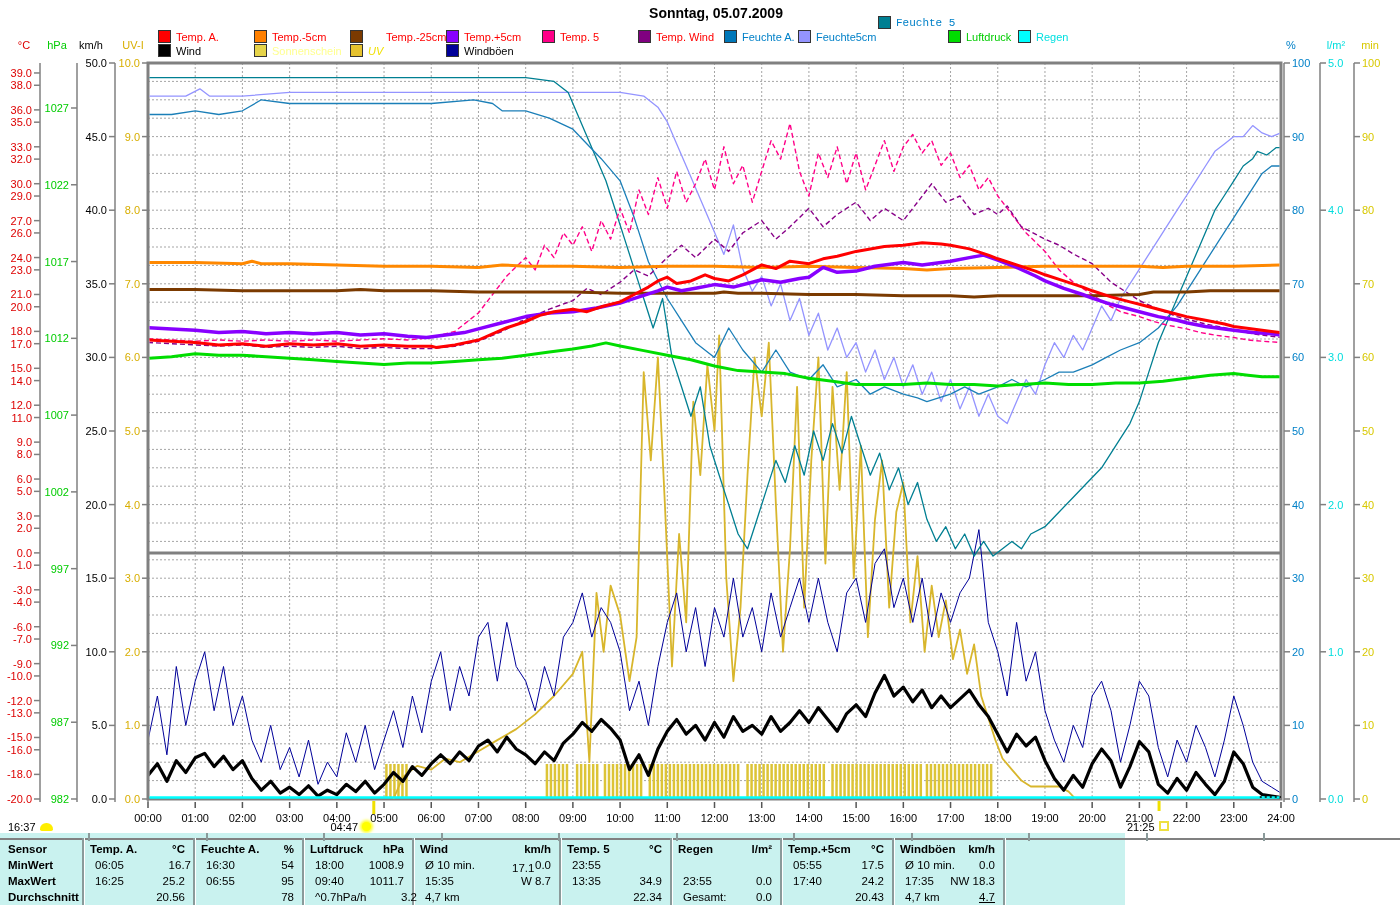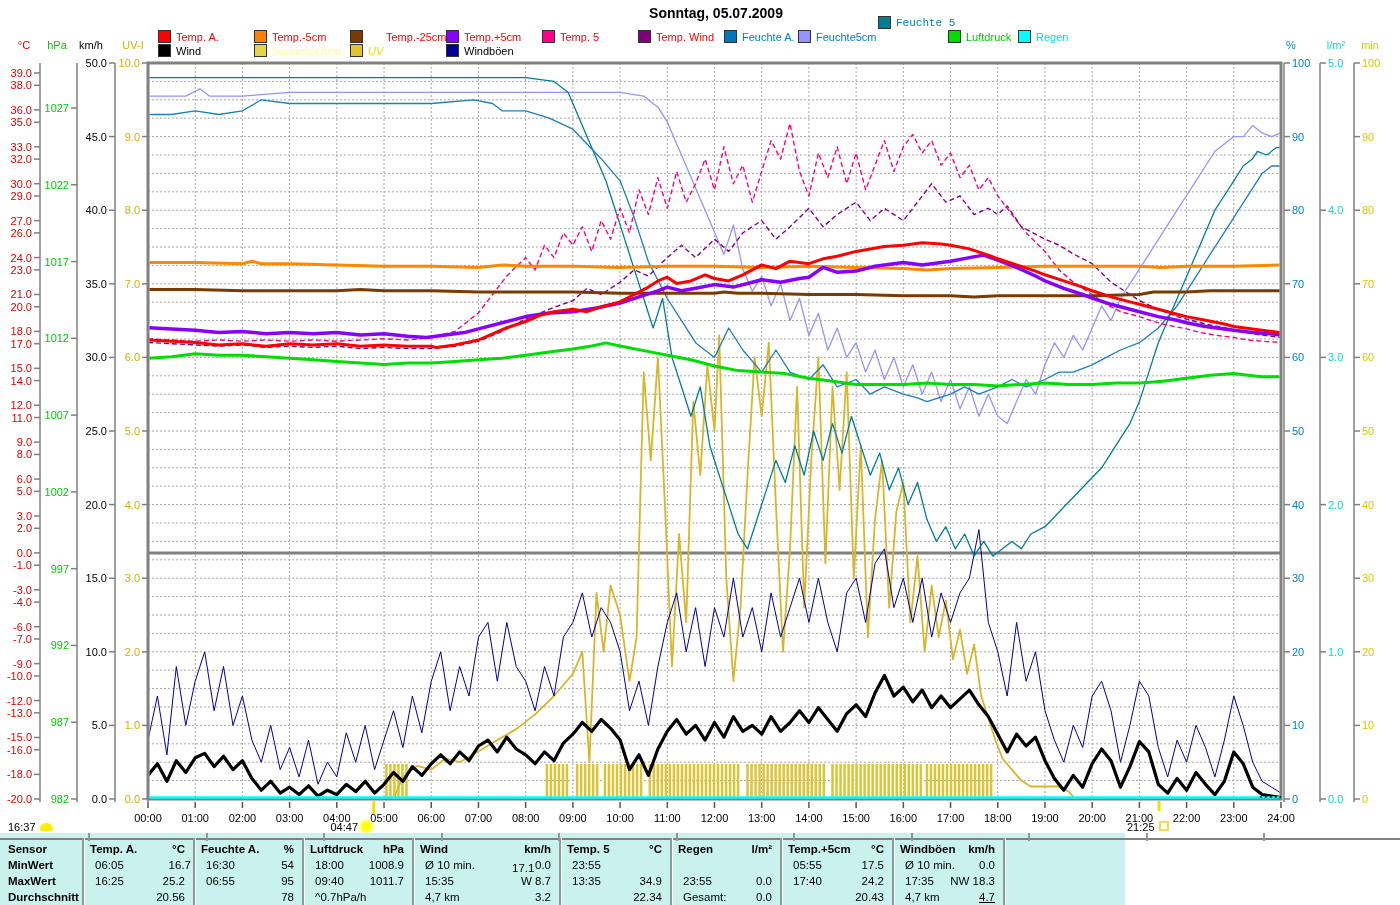--- a/index.html
+++ b/index.html
@@ -626,21 +626,21 @@
     <div class="tcell" style="top: 41px; left: 254px; width: 150px; text-align: right;">1011.7</div>
     <div class="tcell" style="top: 57px; left: 315px;">^0.7hPa/h</div>
     <div class="tcell" style="top: 57px; left: 254px; width: 150px; text-align: right; margin-top: 40px;">1010.3</div>
     <div class="tcell bold" style="top: 9px; left: 420px;">Wind</div>
     <div class="tcell bold" style="top: 9px; left: 401px; width: 150px; text-align: right;">km/h</div>
     <div class="tcell" style="top: 25px; left: 425px;">Ø 10 min.</div>
     <div class="tcell" style="top: 25px; left: 401px; width: 150px; text-align: right;">0.0</div>
     <div class="tcell" style="top: 41px; left: 425px;">15:35</div>
     <div class="tcell" style="top: 41px; left: 401px; width: 150px; text-align: right;">W 8.7</div>
     <div class="tcell" style="top: 57px; left: 425px;">4,7 km</div>
-    <div class="tcell" style="top: 57px; left: 401px; width: 150px; text-align: right;">3.2</div>
+    <div class="tcell" style="top: 57px; left: 401px; width: 150px; text-align: left;">3.2</div>
     <div class="tcell bold" style="top: 9px; left: 567px;">Temp. 5</div>
     <div class="tcell bold" style="top: 9px; left: 512px; width: 150px; text-align: right;">°C</div>
     <div class="tcell" style="top: 25px; left: 572px;">23:55</div>
     <div class="tcell" style="top: 28px; left: 512px; width: 150px; text-align: left;">17.1</div>
     <div class="tcell" style="top: 41px; left: 572px;">13:35</div>
     <div class="tcell" style="top: 41px; left: 512px; width: 150px; text-align: right;">34.9</div>
     <div class="tcell" style="top: 57px; left: 512px; width: 150px; text-align: right;">22.34</div>
     <div class="tcell bold" style="top: 9px; left: 678px;">Regen</div>
     <div class="tcell bold" style="top: 9px; left: 622px; width: 150px; text-align: right;">l/m²</div>
     <div class="tcell" style="top: 41px; left: 683px;">23:55</div>

